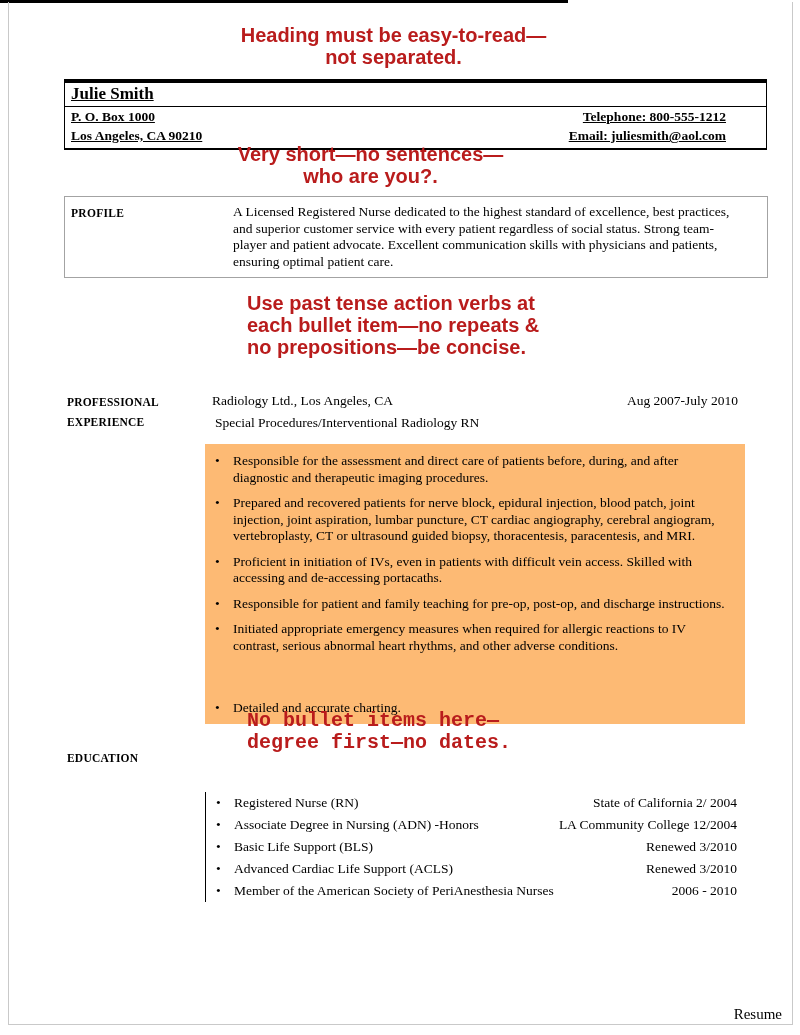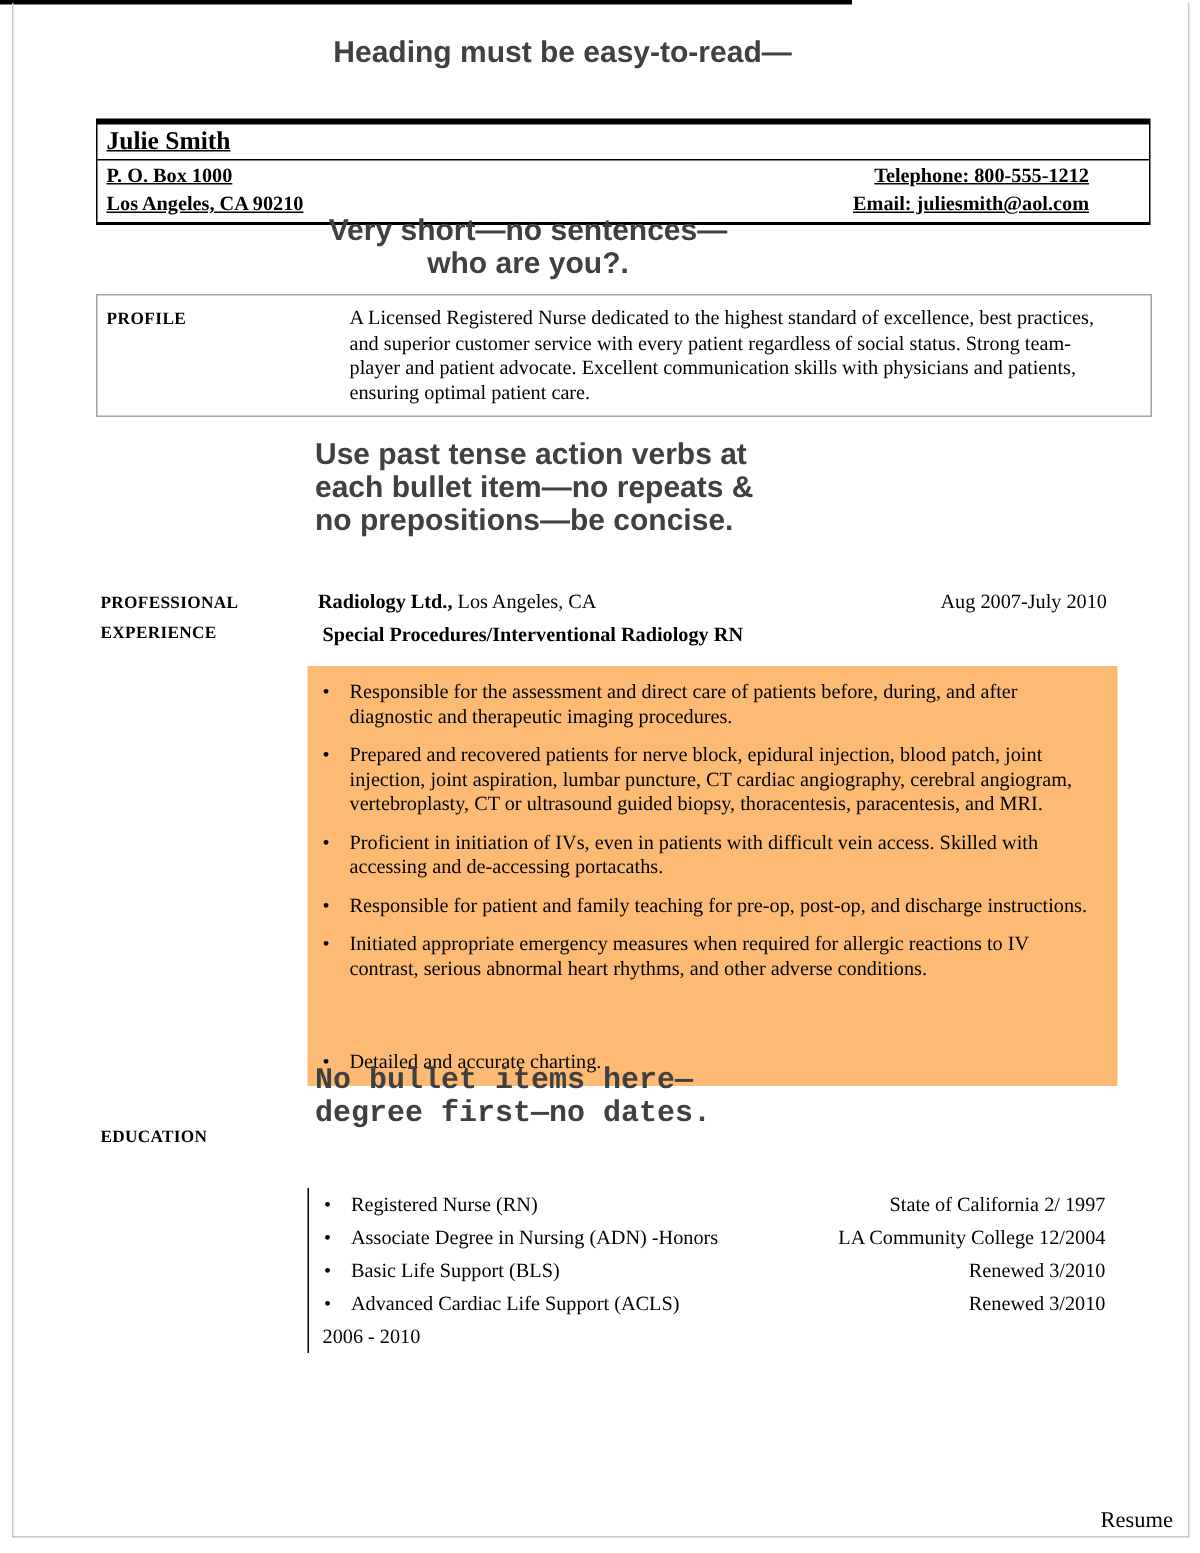--- a/index.html
+++ b/index.html
@@ -21,21 +21,22 @@
   .edge-r { right: 7px; top: 2px; bottom: 10px; width: 1px; }
   .edge-b { left: 8px; right: 7px; bottom: 10px; height: 1px; }
 
   
   .annot {
     position: absolute;
     font-family: "Liberation Sans", sans-serif;
     font-weight: bold;
     font-size: 20px;
     line-height: 22px;
-    color: #404040;
+    color: #b91c1c;
+    padding-left: 37px;
   }
   .annot.center { text-align: center; }
   #a1 { top: 24px; left: 0; width: 750px; }
   #a2 { top: 143px; left: 0; width: 704px; }
   #a3 { top: 292px; left: 210px; text-align: left; }
   #a4 { top: 710px; left: 210px; text-align: left; font-family: Liberation Mono, monospace; }
 
   
   .header-box {
     position: absolute;
@@ -74,21 +75,21 @@
     font-size: 13.5px; line-height: 16.5px;
   }
 
   
   .exp-label {
     position: absolute; left: 67px; top: 392px;
     font-size: 11.5px; font-weight: bold; line-height: 20px; letter-spacing: 0.2px;
   }
   .exp-head { position: absolute; left: 212px; top: 392px; width: 526px; font-size: 13.5px; line-height: 17px; }
   .exp-row1 { display: flex; justify-content: space-between; }
-  .b { font-weight: bold; }
+  .b { font-weight: normal; }
   .exp-title { margin-top: 5px; padding-left: 3px; }
 
   .bullets-gray {
     position: absolute; left: 205px; top: 444px; width: 540px;
     background: #fdba74;
     padding: 9px 16px 5px 9px;
   }
   .li {
     position: relative;
     padding-left: 19px;
@@ -125,20 +126,21 @@
 
 <div class="page">
 
   <div class="top-black"></div>
   <div class="edge edge-l"></div>
   <div class="edge edge-r"></div>
   <div class="edge edge-b"></div>
 
   <div class="annot center" id="a1">
     <div>Heading must be easy-to-read—</div>
+    <div>not separated.</div>
   </div>
 
   <div class="header-box">
     <div class="name-row">
       <span class="name">Julie Smith</span>
     </div>
     <div class="info-row">
       <span>P. O. Box 1000</span>
       <span>Telephone: 800-555-1212</span>
     </div>
@@ -189,34 +191,35 @@
   <div class="annot" id="a4">
     <div>No bullet items here—</div>
     <div>degree first—no dates.</div>
   </div>
 
   <div class="edu-label">EDUCATION</div>
 
   <div class="edu-list">
     <div class="edu-row">
       <span class="li">Registered Nurse (RN)</span>
-      <span class="edu-detail">State of California  2/ 1997</span>
+      <span class="edu-detail">State of California  2/ 2004</span>
     </div>
     <div class="edu-row">
       <span class="li">Associate Degree in Nursing (ADN) -Honors</span>
       <span class="edu-detail">LA Community College  12/2004</span>
     </div>
     <div class="edu-row">
       <span class="li">Basic Life Support   (BLS)</span>
       <span class="edu-detail">Renewed 3/2010</span>
     </div>
     <div class="edu-row">
       <span class="li">Advanced Cardiac Life Support (ACLS)</span>
       <span class="edu-detail">Renewed 3/2010</span>
     </div>
     <div class="edu-row">
+      <span class="li">Member of the American Society of PeriAnesthesia Nurses</span>
       <span class="edu-detail">2006 - 2010</span>
     </div>
   </div>
 
   <div class="footer-label">Resume</div>
 
 </div>
 
 </body></html>

